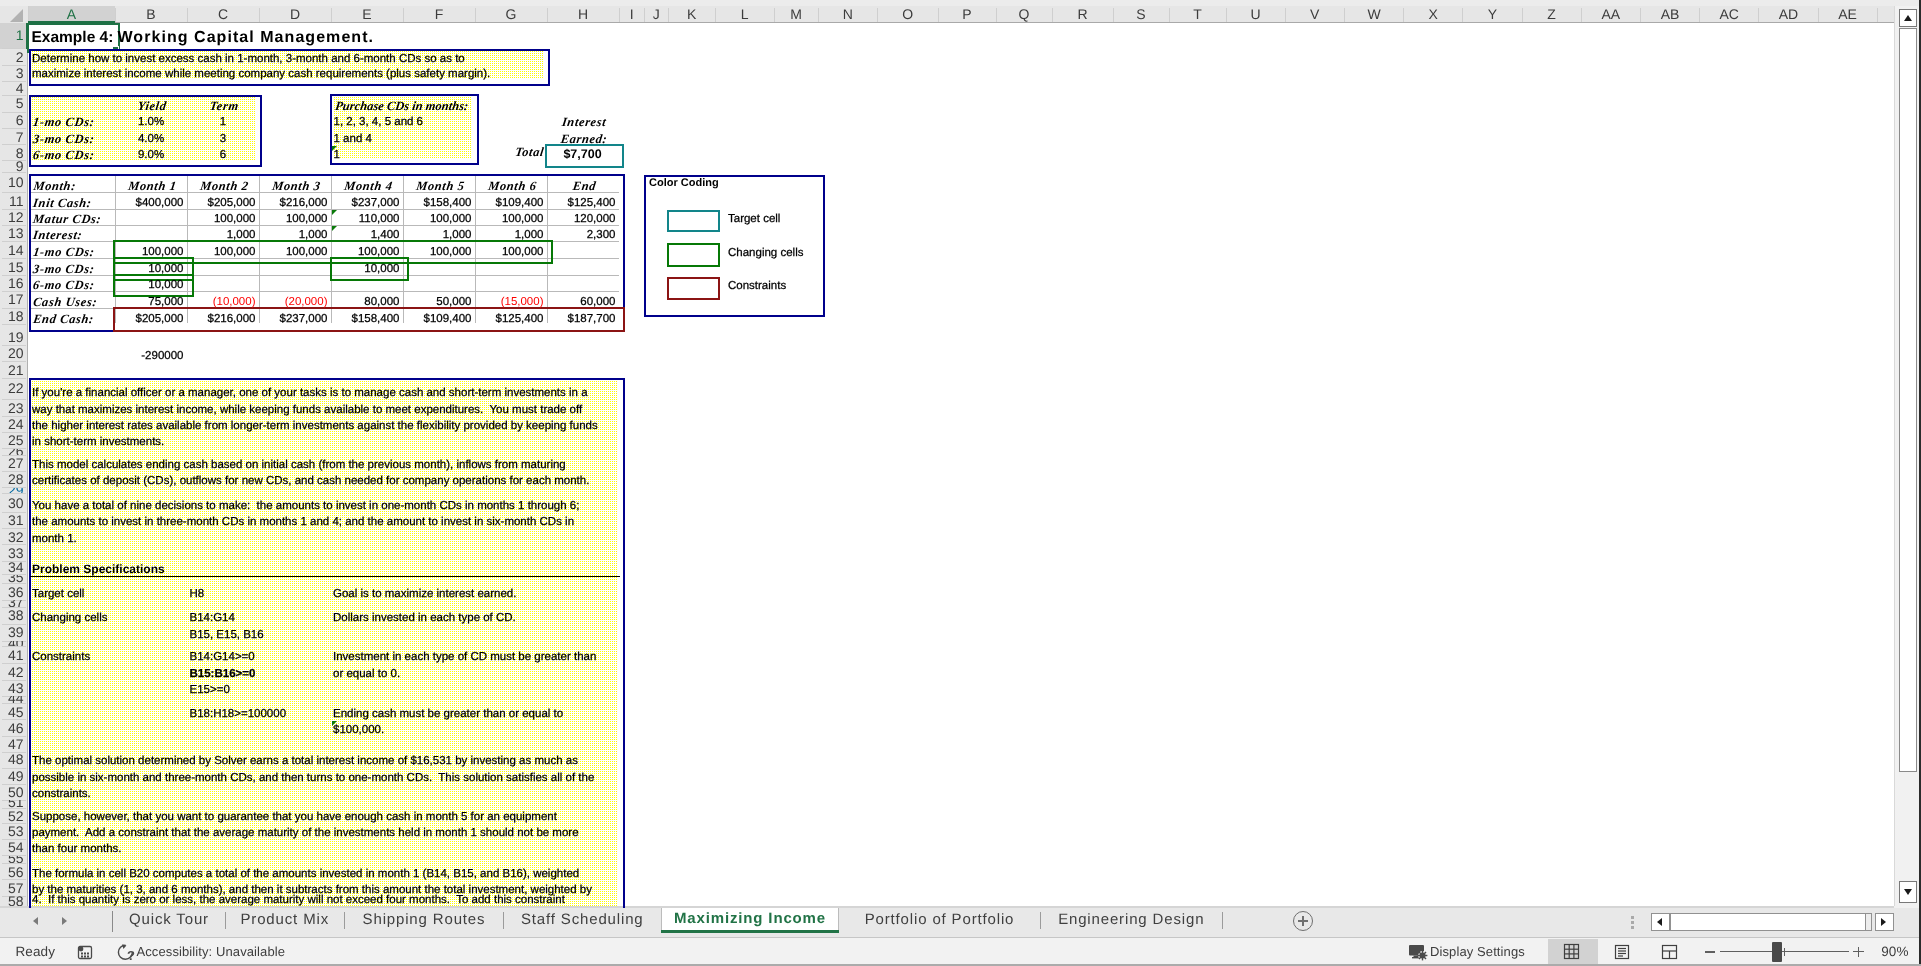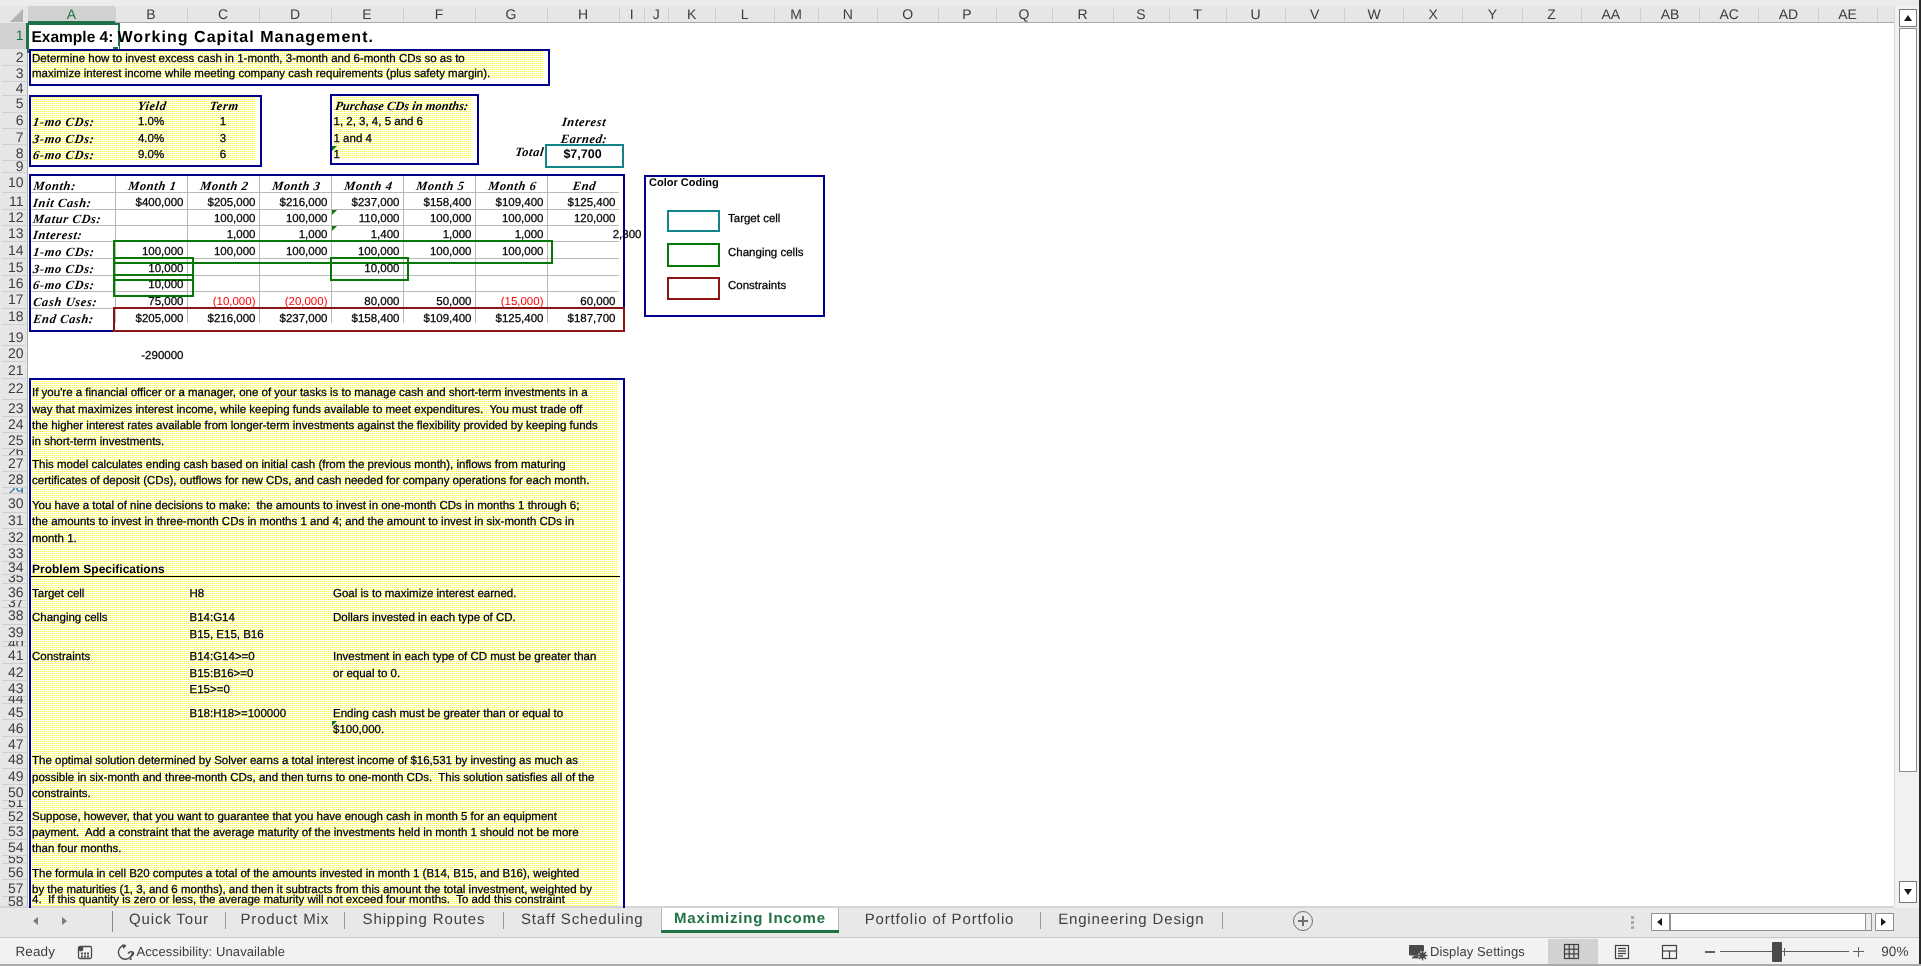--- a/index.html
+++ b/index.html
@@ -289,21 +289,21 @@
 <div class="n" style="position:absolute;left:261px;top:211.1px;width:66.5px;height:16.30000000000001px;line-height:16.30000000000001px;text-align:right;">100,000</div>
 <div class="n" style="position:absolute;left:333px;top:211.1px;width:66.5px;height:16.30000000000001px;line-height:16.30000000000001px;text-align:right;">110,000</div>
 <div class="n" style="position:absolute;left:405px;top:211.1px;width:66.5px;height:16.30000000000001px;line-height:16.30000000000001px;text-align:right;">100,000</div>
 <div class="n" style="position:absolute;left:477px;top:211.1px;width:66.5px;height:16.30000000000001px;line-height:16.30000000000001px;text-align:right;">100,000</div>
 <div class="n" style="position:absolute;left:549px;top:211.1px;width:66.5px;height:16.30000000000001px;line-height:16.30000000000001px;text-align:right;">120,000</div>
 <div class="n" style="position:absolute;left:189px;top:227.4px;width:66.5px;height:16.299999999999983px;line-height:16.299999999999983px;text-align:right;">1,000</div>
 <div class="n" style="position:absolute;left:261px;top:227.4px;width:66.5px;height:16.299999999999983px;line-height:16.299999999999983px;text-align:right;">1,000</div>
 <div class="n" style="position:absolute;left:333px;top:227.4px;width:66.5px;height:16.299999999999983px;line-height:16.299999999999983px;text-align:right;">1,400</div>
 <div class="n" style="position:absolute;left:405px;top:227.4px;width:66.5px;height:16.299999999999983px;line-height:16.299999999999983px;text-align:right;">1,000</div>
 <div class="n" style="position:absolute;left:477px;top:227.4px;width:66.5px;height:16.299999999999983px;line-height:16.299999999999983px;text-align:right;">1,000</div>
-<div class="n" style="position:absolute;left:549px;top:227.4px;width:66.5px;height:16.299999999999983px;line-height:16.299999999999983px;text-align:right;padding-left:26px;">2,300</div>
+<div class="n" style="position:absolute;left:549px;top:227.4px;width:66.5px;height:16.299999999999983px;line-height:16.299999999999983px;text-align:right;">2,300</div>
 <div class="n" style="position:absolute;left:117px;top:244.15px;width:66.5px;height:17.200000000000017px;line-height:17.200000000000017px;text-align:right;">100,000</div>
 <div class="n" style="position:absolute;left:189px;top:244.15px;width:66.5px;height:17.200000000000017px;line-height:17.200000000000017px;text-align:right;">100,000</div>
 <div class="n" style="position:absolute;left:261px;top:244.15px;width:66.5px;height:17.200000000000017px;line-height:17.200000000000017px;text-align:right;">100,000</div>
 <div class="n" style="position:absolute;left:333px;top:244.15px;width:66.5px;height:17.200000000000017px;line-height:17.200000000000017px;text-align:right;">100,000</div>
 <div class="n" style="position:absolute;left:405px;top:244.15px;width:66.5px;height:17.200000000000017px;line-height:17.200000000000017px;text-align:right;">100,000</div>
 <div class="n" style="position:absolute;left:477px;top:244.15px;width:66.5px;height:17.200000000000017px;line-height:17.200000000000017px;text-align:right;">100,000</div>
 <div class="n" style="position:absolute;left:117px;top:260.90000000000003px;width:66.5px;height:16.30000000000001px;line-height:16.30000000000001px;text-align:right;">10,000</div>
 <div class="n" style="position:absolute;left:333px;top:260.90000000000003px;width:66.5px;height:16.30000000000001px;line-height:16.30000000000001px;text-align:right;">10,000</div>
 <div class="n" style="position:absolute;left:117px;top:277.2px;width:66.5px;height:16.299999999999955px;line-height:16.299999999999955px;text-align:right;">10,000</div>
 <div class="n" style="position:absolute;left:117px;top:293.75px;width:66.5px;height:16.80000000000001px;line-height:16.80000000000001px;text-align:right;">75,000</div>
@@ -347,21 +347,21 @@
 <div class="n" style="position:absolute;left:32px;top:586.1px;width:148px;height:16.5px;line-height:16.5px;text-align:left;">Target cell</div>
 <div class="n" style="position:absolute;left:189.5px;top:586.1px;width:140.5px;height:16.5px;line-height:16.5px;text-align:left;">H8</div>
 <div class="n" style="position:absolute;left:333px;top:586.1px;width:285px;height:16.5px;line-height:16.5px;text-align:left;">Goal is to maximize interest earned.</div>
 <div class="n" style="position:absolute;left:32px;top:609.75px;width:148px;height:16.800000000000068px;line-height:16.800000000000068px;text-align:left;">Changing cells</div>
 <div class="n" style="position:absolute;left:189.5px;top:609.75px;width:140.5px;height:16.800000000000068px;line-height:16.800000000000068px;text-align:left;">B14:G14</div>
 <div class="n" style="position:absolute;left:333px;top:609.75px;width:285px;height:16.800000000000068px;line-height:16.800000000000068px;text-align:left;">Dollars invested in each type of CD.</div>
 <div class="n" style="position:absolute;left:189.5px;top:626.6px;width:140.5px;height:16.899999999999977px;line-height:16.899999999999977px;text-align:left;">B15, E15, B16</div>
 <div class="n" style="position:absolute;left:32px;top:649.0500000000001px;width:148px;height:17.200000000000045px;line-height:17.200000000000045px;text-align:left;">Constraints</div>
 <div class="n" style="position:absolute;left:189.5px;top:649.0500000000001px;width:140.5px;height:17.200000000000045px;line-height:17.200000000000045px;text-align:left;">B14:G14&gt;=0</div>
 <div class="n" style="position:absolute;left:333px;top:649.0500000000001px;width:285px;height:17.200000000000045px;line-height:17.200000000000045px;text-align:left;">Investment in each type of CD must be greater than</div>
-<div class="n" style="position:absolute;left:189.5px;top:665.8000000000001px;width:140.5px;height:16.299999999999955px;line-height:16.299999999999955px;text-align:left;">B15:B16&gt;=0</div>
+<div class="n" style="position:absolute;left:189.5px;top:665.8000000000001px;width:140.5px;height:16.299999999999955px;line-height:16.299999999999955px;text-align:left;font-weight:bold;">B15:B16&gt;=0</div>
 <div class="n" style="position:absolute;left:333px;top:665.8000000000001px;width:285px;height:16.299999999999955px;line-height:16.299999999999955px;text-align:left;">or equal to 0.</div>
 <div class="n" style="position:absolute;left:189.5px;top:682.0px;width:140.5px;height:16.100000000000023px;line-height:16.100000000000023px;text-align:left;">E15&gt;=0</div>
 <div class="n" style="position:absolute;left:189.5px;top:705.5px;width:140.5px;height:16.100000000000023px;line-height:16.100000000000023px;text-align:left;">B18:H18&gt;=100000</div>
 <div class="n" style="position:absolute;left:333px;top:705.5px;width:285px;height:16.100000000000023px;line-height:16.100000000000023px;text-align:left;">Ending cash must be greater than or equal to</div>
 <div class="n" style="position:absolute;left:333px;top:721.85px;width:285px;height:16.600000000000023px;line-height:16.600000000000023px;text-align:left;">$100,000.</div>
 <div style="position:absolute;left:331.5px;top:720.7px;width:0;height:0;border-top:5.5px solid #0a7a0a;border-right:5.5px solid transparent;"></div>
 <div class="n" style="position:absolute;left:32px;top:754.1px;width:580px;height:15.899999999999977px;line-height:15.899999999999977px;text-align:left;">The optimal solution determined by Solver earns a total interest income of $16,531 by investing as much as</div>
 <div class="n" style="position:absolute;left:32px;top:770.15px;width:580px;height:16.199999999999932px;line-height:16.199999999999932px;text-align:left;">possible in six-month and three-month CDs, and then turns to one-month CDs.&nbsp; This solution satisfies all of the</div>
 <div class="n" style="position:absolute;left:32px;top:786.3px;width:580px;height:16.100000000000023px;line-height:16.100000000000023px;text-align:left;">constraints.</div>
 <div class="n" style="position:absolute;left:32px;top:810.15px;width:580px;height:15.399999999999977px;line-height:15.399999999999977px;text-align:left;">Suppose, however, that you want to guarantee that you have enough cash in month 5 for an equipment</div>

